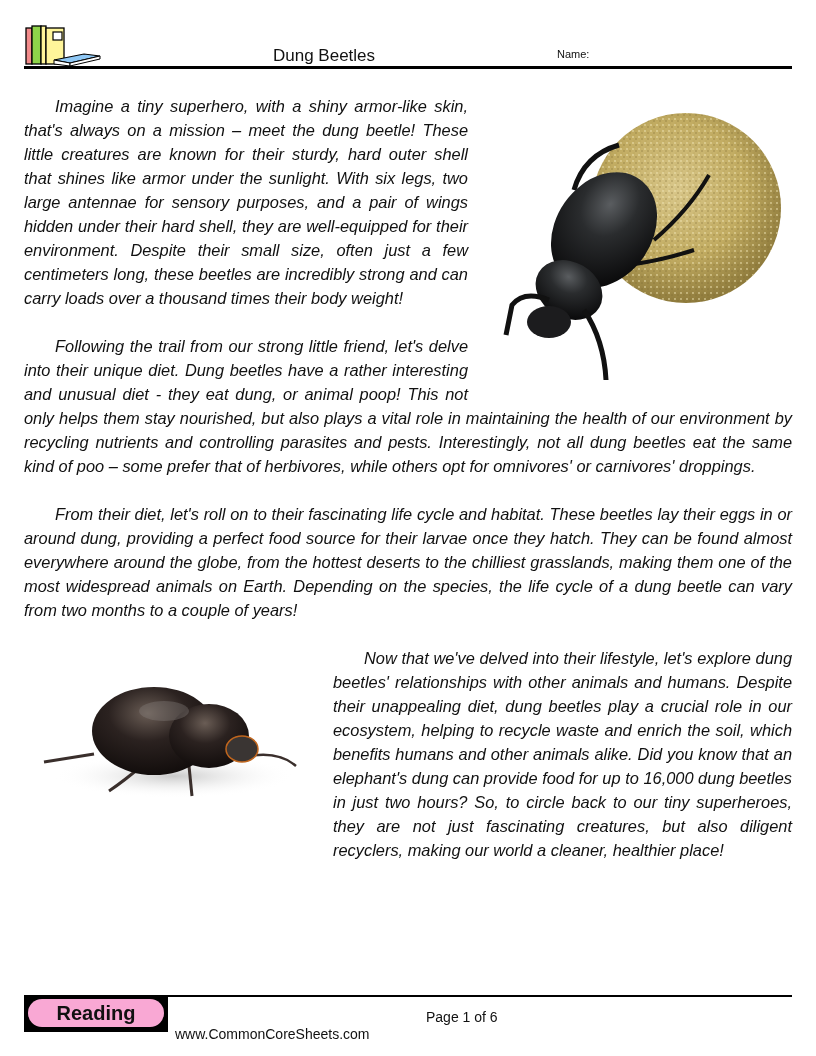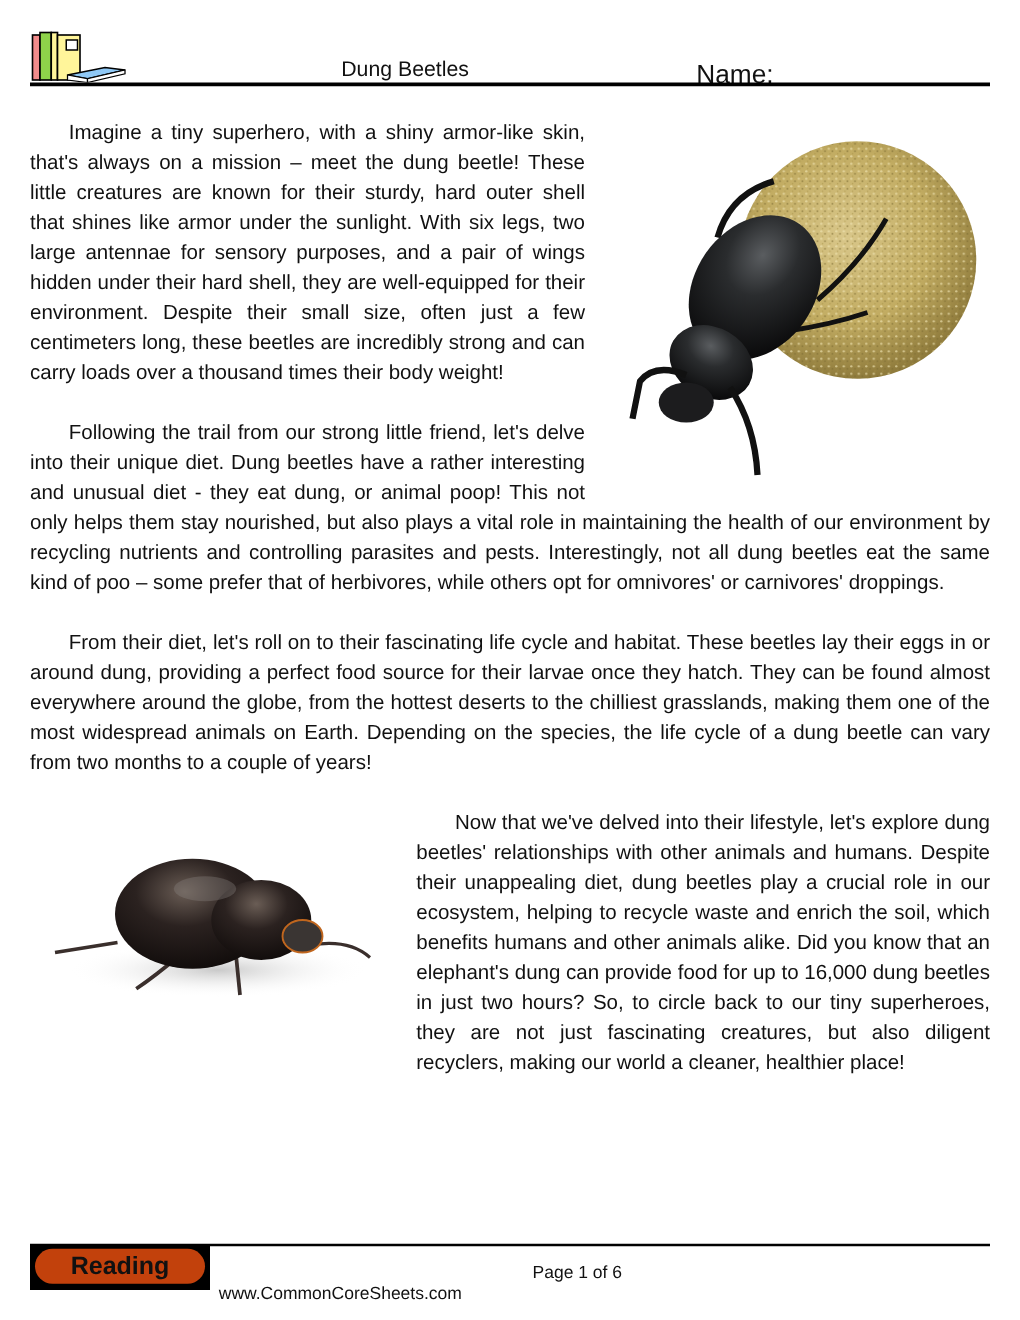--- a/index.html
+++ b/index.html
@@ -1,35 +1,35 @@
 <!DOCTYPE html>
 <html><head>
 <meta charset="utf-8">
 <style>
   html, body { margin: 0; padding: 0; background: #ffffff; }
   body { width: 816px; height: 1056px; position: relative; overflow: hidden;
          font-family: "Liberation Sans", "DejaVu Sans", sans-serif; color: #111; }
   .header { position: absolute; left: 24px; top: 24px; width: 768px; height: 46px; }
   .logo { position: absolute; left: 0; top: 0; width: 78px; height: 42px; }
   .title { position: absolute; left: 249px; top: 22px; font-size: 17px; color: #111; }
-  .name-label { position: absolute; left: 533px; top: 24px; font-size: 21px; color: #111; }
+  .name-label { position: absolute; left: 533px; top: 24px; font-size: 11px; color: #111; }
   .header-rule { position: absolute; left: 24px; top: 66px; width: 768px; height: 3px; background: #000; }
 
   .content { position: absolute; left: 24px; top: 94px; width: 768px;
              font-size: 16.4px; line-height: 24px; text-align: justify; color: #111; }
-  .content p { margin: 0 0 24px 0; text-indent: 31px; }
+  .content p { margin: 0 0 24px 0; text-indent: 31px; font-style: italic; }
 
   .img-right { float: right; width: 290px; height: 285px; margin: 6px 8px 0 26px; position: relative; }
   .img-left { float: left; width: 284px; height: 200px; margin: 20px 25px 0 0; position: relative; }
   .p4 { margin-top: 0; }
 
   .footer-rule { position: absolute; left: 24px; top: 995px; width: 768px; height: 2px; background: #000; }
   .footer-box { position: absolute; left: 24px; top: 996px; width: 144px; height: 36px; background: #000; }
   .footer-pill { position: absolute; left: 4px; top: 3px; width: 136px; height: 28px;
-                 background: #c2410c; border-radius: 15px;
+                 background: #f9a8d4; border-radius: 15px;
                  font-family: "Liberation Sans", sans-serif; font-weight: bold; font-size: 20px;
                  text-align: center; line-height: 28px; color: #111; }
   .footer-url { position: absolute; left: 175px; top: 1014px; font-size: 14px; color: #111; margin-top: 12px; }
   .footer-page { position: absolute; left: 426px; top: 1009px; font-size: 14px; color: #111; }
 </style>
 </head>
 <body>
 
 <div class="header">
   <svg class="logo" viewBox="0 0 78 42">

